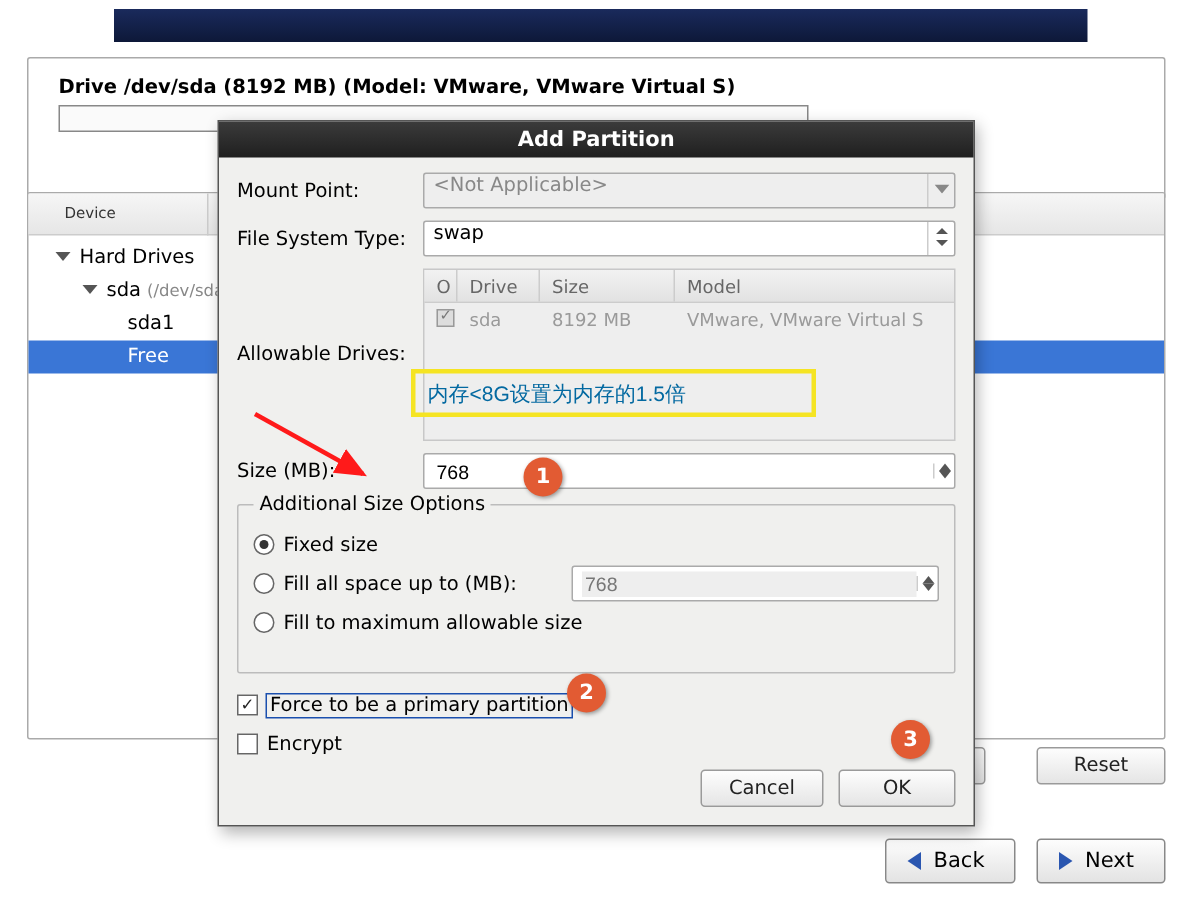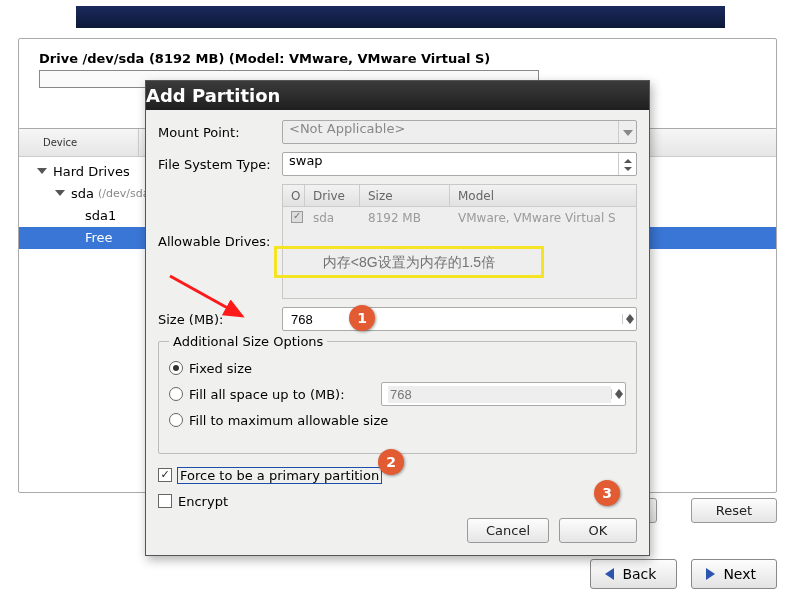--- a/index.html
+++ b/index.html
@@ -121,24 +121,24 @@
   .dialog {
     position: absolute;
     left: 145px; top: 80px; width: 505px;
     background: #f0f0ee;
     border: 1px solid #555;
     box-shadow: 2px 4px 10px rgba(0,0,0,0.3);
   }
   .dialog-title {
     background: linear-gradient(#3b3b3b,#1f1f1f);
     color: #fff;
-    text-align: left;
+    text-align: center;
     font-weight: bold;
     padding: 4px 0;
-    font-size: 18px;
+    font-size: 14px;
   }
   .dialog-body { padding: 10px 12px 12px 12px; }
   .form-row { display: flex; align-items: center; margin-bottom: 8px; }
   .form-row label { width: 124px; }
   .form-row .control { flex: 1; }
   .combo {
     display: flex;
     border: 1px solid #aaa;
     background: #fff;
     height: 24px;
@@ -198,24 +198,23 @@
   }
   .radio { border-radius:50%; display:flex; align-items:center; justify-content:center; }
   .radio.checked::after { content:""; width:6px; height:6px; background:#333; border-radius:50%; display:block; }
   .check { display:flex; align-items:center; justify-content:center; }
   .check.checked::after { content:"✓"; font-size:11px; color:#222; line-height:10px; }
   .dialog-buttons { display:flex; gap:10px; justify-content:flex-end; margin-top:4px; }
 
   
   .anno-box {
     position:absolute; border:3px solid #f5e423; background:rgba(255,255,230,0.0);
-    padding:4px 8px; color:#737373; font-size:14px; line-height:18px;
+    padding:4px 8px; color:#0369a1; font-size:14px; line-height:18px;
     font-family: "Microsoft YaHei","SimSun",sans-serif;
     pointer-events:none;
-    text-align:center;
   }
   .marker {
     position:absolute; width:26px; height:26px; background:#e25b33; border-radius:50%;
     color:#fff; font-weight:bold; display:flex; align-items:center; justify-content:center;
     font-size:14px; box-shadow:1px 1px 3px rgba(0,0,0,0.4);
     pointer-events:none;
   }
   .red-arrow {
     position:absolute; pointer-events:none;
   }

